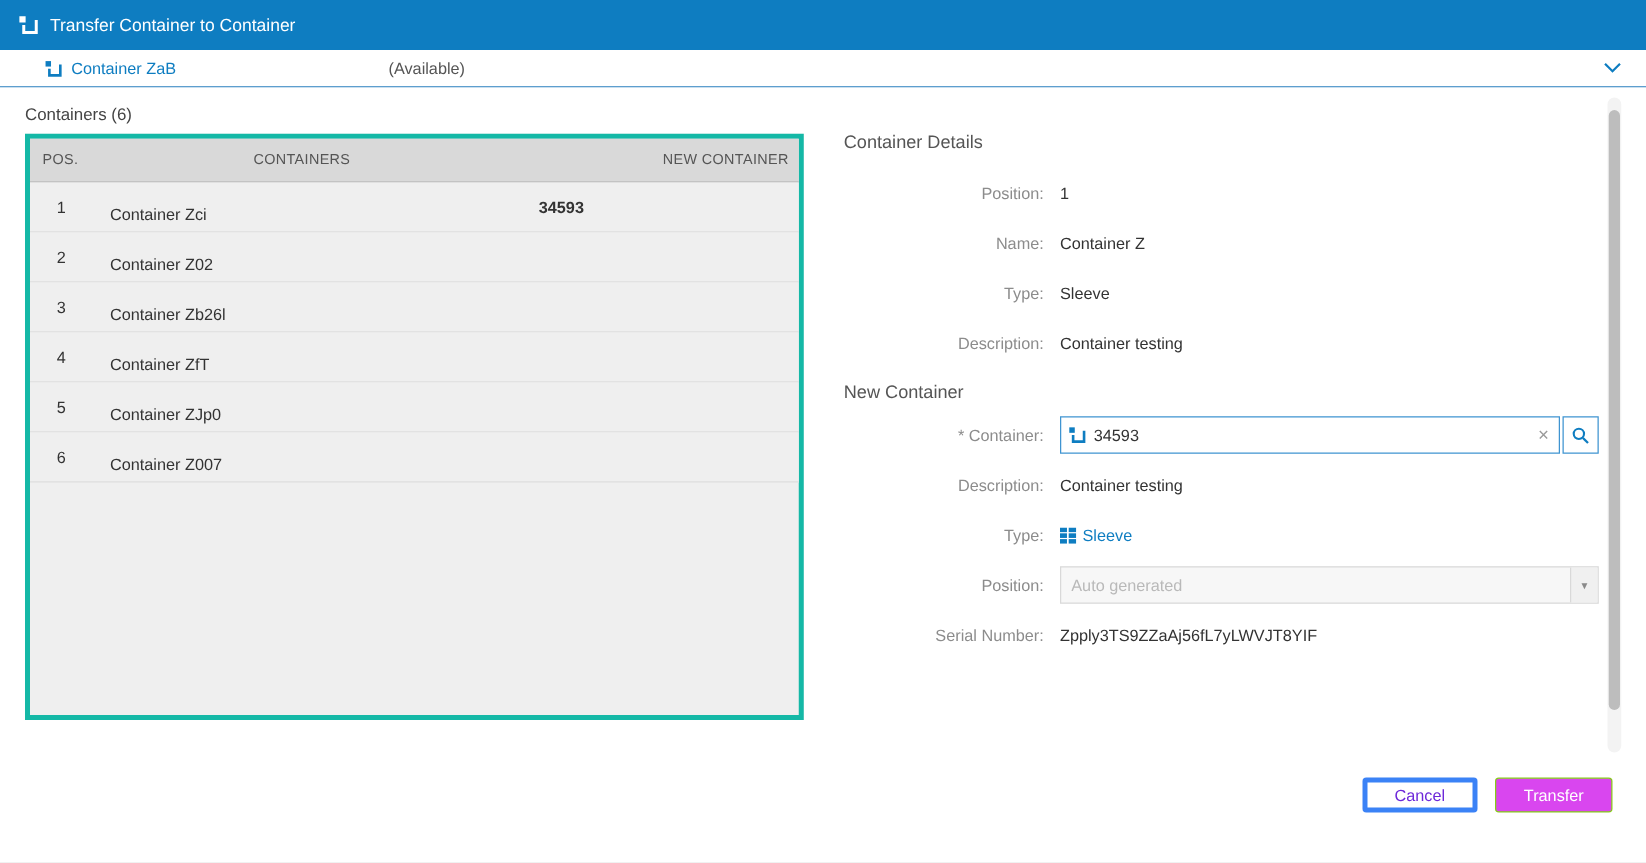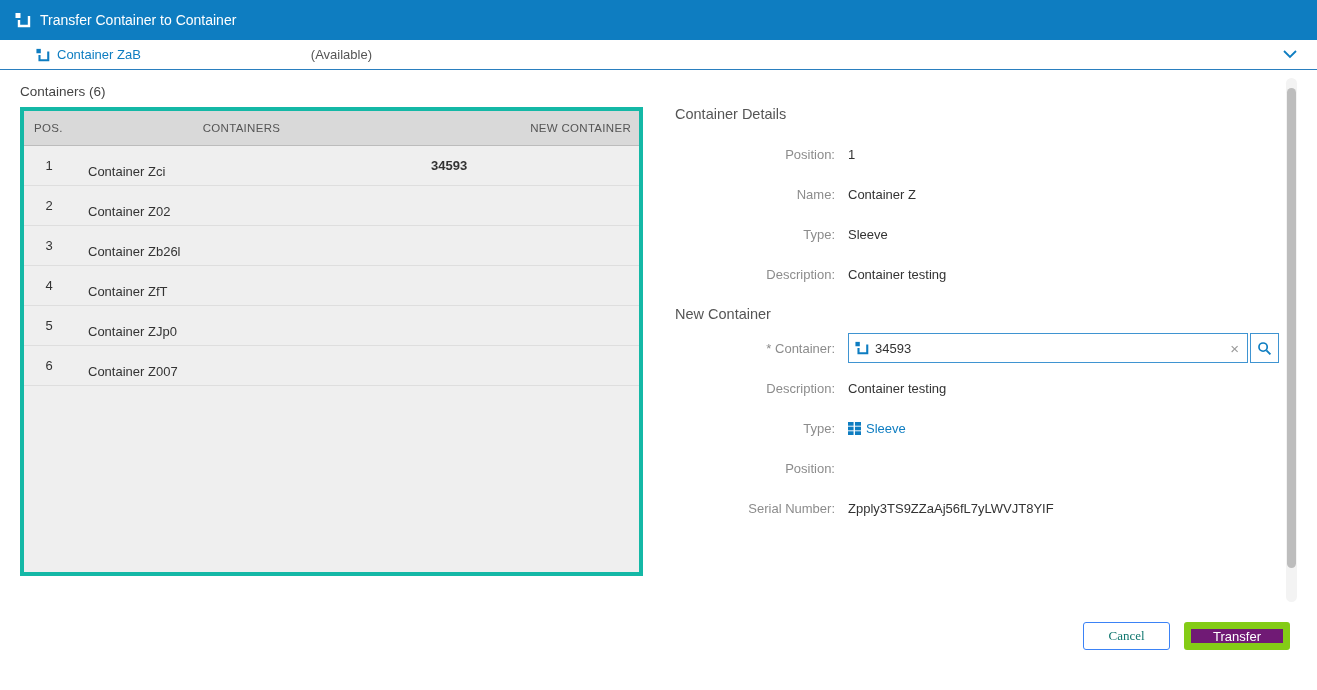--- a/index.html
+++ b/index.html
@@ -72,22 +72,22 @@
             background:#bdbdbd; border-radius:6px; cursor:pointer; }
 
   
   .comments { height:30px; border-top:1px solid #c9c9c9; border-bottom:1px solid #ececec;
               display:flex; align-items:center; padding:0 14px 0 20px; color:#777; background:#fff; }
   .comments .chev { margin-left:auto; color:#555; display:flex; cursor:pointer; }
 
   .footer { height:48px; display:flex; align-items:center; justify-content:flex-end;
             gap:14px; padding-right:27px; background:#fff; }
   .btn { height:28px; border-radius:3px; font:inherit; font-size:13px; padding:0 22px; cursor:pointer; }
-  .btn-cancel { background:#fff; border:1px solid #3b82f6; color:#0f766e; min-width:87px;font-family:Liberation Serif, serif; }
-  .btn-transfer { background:#701a75; border:7px solid #84cc16; color:#fff; min-width:85px; }
+  .btn-cancel { background:#fff; border:4px solid #3b82f6; color:#6d28d9; min-width:87px; }
+  .btn-transfer { background:#d946ef; border:1px solid #84cc16; color:#fff; min-width:85px; }
 </style>
 </head>
 <body>
 
 <div class="app">
 
   <header class="topbar">
     <span style="display:flex;">
       <svg width="16" height="16" viewBox="0 0 16 16">
           <rect x="0.5" y="1" width="5" height="5" fill="#fff"></rect>
@@ -217,20 +217,24 @@
                 <rect x="0" y="10" width="6" height="4" fill="currentColor"></rect>
                 <rect x="7.5" y="10" width="6.5" height="4" fill="currentColor"></rect>
               </svg>
           </span>
           <span>Sleeve</span>
         </div>
       </div>
 
       <div class="frow">
         <div class="flabel">Position:</div>
+        <div class="combo-disabled">
+          <input class="combo-input" disabled="" placeholder="Auto generated" style="">
+          <span class="combo-btn">▼</span>
+        </div>
       </div>
 
 
       <div class="frow">
         <div class="flabel">Serial Number:</div>
         <div class="fvalue">Zpply3TS9ZZaAj56fL7yLWVJT8YIF</div>
       </div>
     </div>
 
     <div class="vscroll">

